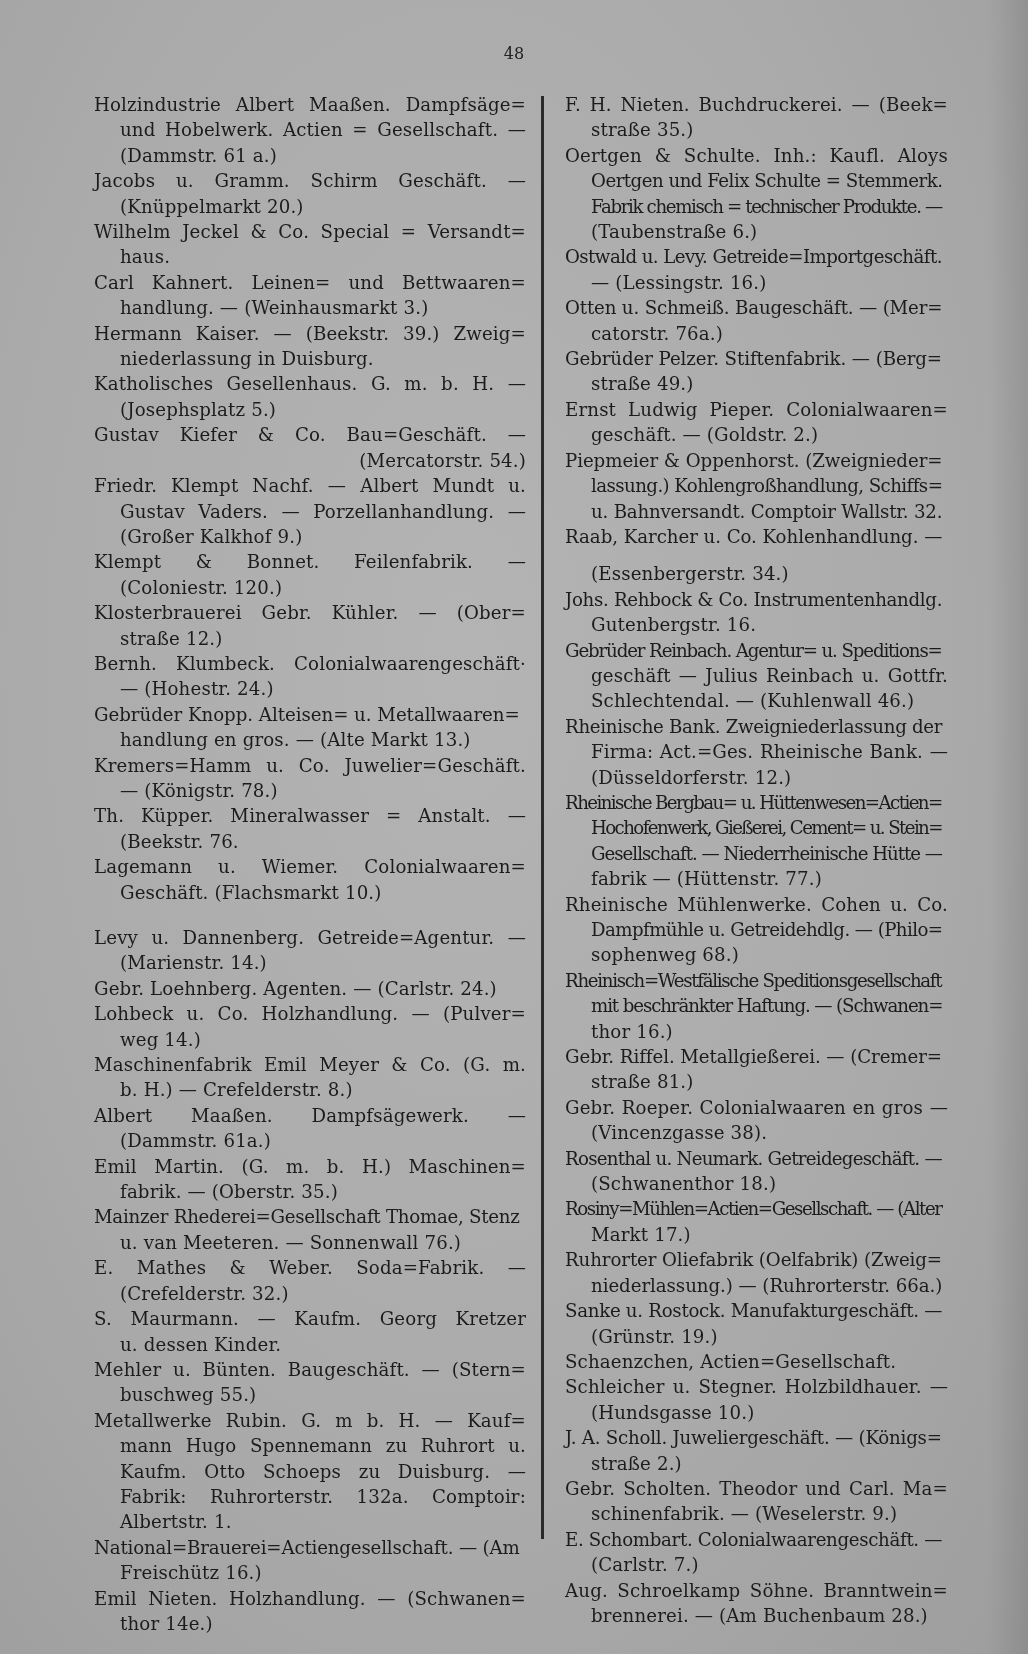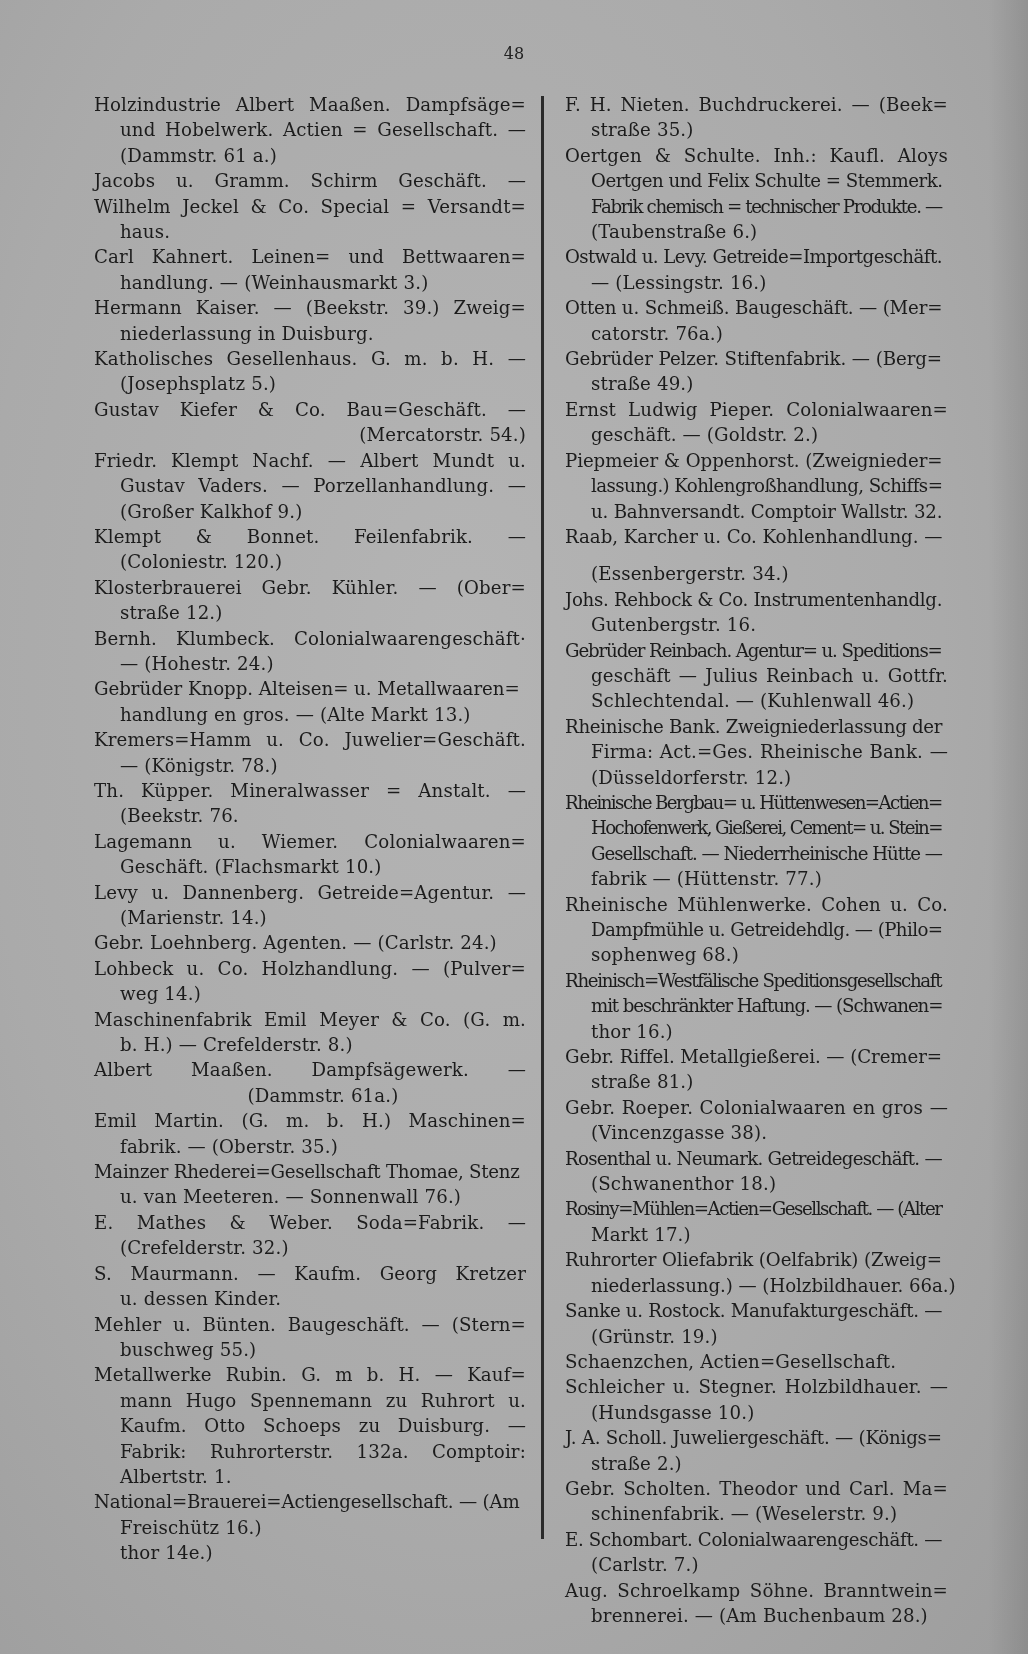--- a/index.html
+++ b/index.html
@@ -42,20 +42,21 @@
   <div class="page-number">48</div>
 
   <div class="col col-left">
       <div class="entry">
         <span class="line" style="text-align: justify; text-align-last: justify; white-space: normal; display: block;">Holzindustrie Albert Maaßen. Dampfsäge=</span>
         <span class="line cont" style="text-align: justify; text-align-last: justify; white-space: normal; display: block;">und Hobelwerk. Actien = Gesellschaft. —</span>
         <span class="line cont" style="display: block;">(Dammstr. 61 a.)</span>
       </div>
       <div class="entry">
         <span class="line" style="text-align: justify; text-align-last: justify; white-space: normal; display: block;">Jacobs u. Gramm. Schirm Geschäft. —</span>
+        <span class="line cont" style="display: block;">(Knüppelmarkt 20.)</span>
       </div>
       <div class="entry">
         <span class="line" style="text-align: justify; text-align-last: justify; white-space: normal; display: block;">Wilhelm Jeckel &amp; Co. Special = Versandt=</span>
         <span class="line cont" style="display: block;">haus.</span>
       </div>
       <div class="entry">
         <span class="line" style="text-align: justify; text-align-last: justify; white-space: normal; display: block;">Carl Kahnert. Leinen= und Bettwaaren=</span>
         <span class="line cont" style="display: block;">handlung. — (Weinhausmarkt 3.)</span>
       </div>
       <div class="entry">
@@ -97,37 +98,37 @@
       </div>
       <div class="entry">
         <span class="line" style="text-align: justify; text-align-last: justify; white-space: normal; display: block;">Th. Küpper. Mineralwasser = Anstalt. —</span>
         <span class="line cont" style="display: block;">(Beekstr. 76.</span>
       </div>
       <div class="entry">
         <span class="line" style="text-align: justify; text-align-last: justify; white-space: normal; display: block;">Lagemann u. Wiemer. Colonialwaaren=</span>
         <span class="line cont" style="display: block;">Geschäft. (Flachsmarkt 10.)</span>
       </div>
       <div class="entry">
-        <span class="line" style="text-align: justify; text-align-last: justify; white-space: normal; display: block;">Levy u. Dannenberg. Getreide=Agentur. —</span>
+        <span class="line" style="text-align: justify; text-align-last: justify; white-space: normal; display: block; margin-top: 20px;">Levy u. Dannenberg. Getreide=Agentur. —</span>
         <span class="line cont" style="display: block;">(Marienstr. 14.)</span>
       </div>
       <div class="entry">
         <span class="line" style="display: block;">Gebr. Loehnberg. Agenten. — (Carlstr. 24.)</span>
       </div>
       <div class="entry">
         <span class="line" style="text-align: justify; text-align-last: justify; white-space: normal; display: block;">Lohbeck u. Co. Holzhandlung. — (Pulver=</span>
         <span class="line cont" style="display: block;">weg 14.)</span>
       </div>
       <div class="entry">
         <span class="line" style="text-align: justify; text-align-last: justify; white-space: normal; display: block;">Maschinenfabrik Emil Meyer &amp; Co. (G. m.</span>
         <span class="line cont" style="display: block;">b. H.) — Crefelderstr. 8.)</span>
       </div>
       <div class="entry">
         <span class="line" style="text-align: justify; text-align-last: justify; white-space: normal; display: block;">Albert Maaßen. Dampfsägewerk. —</span>
-        <span class="line cont" style="display: block; text-align: center;">(Dammstr. 61a.)</span>
+        <span class="line cont" style="display: block;">(Dammstr. 61a.)</span>
       </div>
       <div class="entry">
         <span class="line" style="text-align: justify; text-align-last: justify; white-space: normal; display: block;">Emil Martin. (G. m. b. H.) Maschinen=</span>
         <span class="line cont" style="display: block;">fabrik. — (Oberstr. 35.)</span>
       </div>
       <div class="entry">
         <span class="line" style="text-align: justify; text-align-last: auto; white-space: nowrap; display: block; letter-spacing: -0.263445px;">Mainzer Rhederei=Gesellschaft Thomae, Stenz</span>
         <span class="line cont" style="display: block;">u. van Meeteren. — Sonnenwall 76.)</span>
       </div>
       <div class="entry">
@@ -147,20 +148,21 @@
         <span class="line cont" style="text-align: justify; text-align-last: justify; white-space: normal; display: block;">mann Hugo Spennemann zu Ruhrort u.</span>
         <span class="line cont" style="text-align: justify; text-align-last: justify; white-space: normal; display: block;">Kaufm. Otto Schoeps zu Duisburg. —</span>
         <span class="line cont" style="text-align: justify; text-align-last: justify; white-space: normal; display: block;">Fabrik: Ruhrorterstr. 132a. Comptoir:</span>
         <span class="line cont" style="display: block;">Albertstr. 1.</span>
       </div>
       <div class="entry">
         <span class="line" style="text-align: justify; text-align-last: auto; white-space: nowrap; display: block; letter-spacing: -0.162427px;">National=Brauerei=Actiengesellschaft. — (Am</span>
         <span class="line cont" style="display: block;">Freischütz 16.)</span>
       </div>
       <div class="entry">
+        <span class="line" style="text-align: justify; text-align-last: justify; white-space: normal; display: block;">Emil Nieten. Holzhandlung. — (Schwanen=</span>
         <span class="line cont" style="display: block;">thor 14e.)</span>
       </div>
     </div>
   <div class="divider"></div>
   <div class="col col-right">
       <div class="entry">
         <span class="line" style="text-align: justify; text-align-last: justify; white-space: normal; display: block;">F. H. Nieten. Buchdruckerei. — (Beek=</span>
         <span class="line cont" style="display: block;">straße 35.)</span>
       </div>
       <div class="entry">
@@ -235,21 +237,21 @@
       <div class="entry">
         <span class="line" style="text-align: justify; text-align-last: auto; white-space: nowrap; display: block; letter-spacing: -0.747713px;">Rosenthal u. Neumark. Getreidegeschäft. —</span>
         <span class="line cont" style="display: block;">(Schwanenthor 18.)</span>
       </div>
       <div class="entry">
         <span class="line" style="text-align: justify; text-align-last: auto; white-space: nowrap; display: block; letter-spacing: -1.43496px;">Rosiny=Mühlen=Actien=Gesellschaft. — (Alter</span>
         <span class="line cont" style="display: block;">Markt 17.)</span>
       </div>
       <div class="entry">
         <span class="line" style="text-align: justify; text-align-last: auto; white-space: nowrap; display: block; letter-spacing: -0.0957031px;">Ruhrorter Oliefabrik (Oelfabrik) (Zweig=</span>
-        <span class="line cont" style="display: block; letter-spacing: -0.057977px; white-space: nowrap; text-align-last: auto;">niederlassung.) — (Holzbildhauer. 66a.)</span>
+        <span class="line cont" style="display: block; letter-spacing: -0.057977px; white-space: nowrap; text-align-last: auto;">niederlassung.) — (Ruhrorterstr. 66a.)</span>
       </div>
       <div class="entry">
         <span class="line" style="text-align: justify; text-align-last: auto; white-space: nowrap; display: block; letter-spacing: -0.28726px;">Sanke u. Rostock. Manufakturgeschäft. —</span>
         <span class="line cont" style="display: block;">(Grünstr. 19.)</span>
       </div>
       <div class="entry">
         <span class="line" style="display: block;">Schaenzchen, Actien=Gesellschaft.</span>
       </div>
       <div class="entry">
         <span class="line" style="text-align: justify; text-align-last: justify; white-space: normal; display: block;">Schleicher u. Stegner. Holzbildhauer. —</span>

